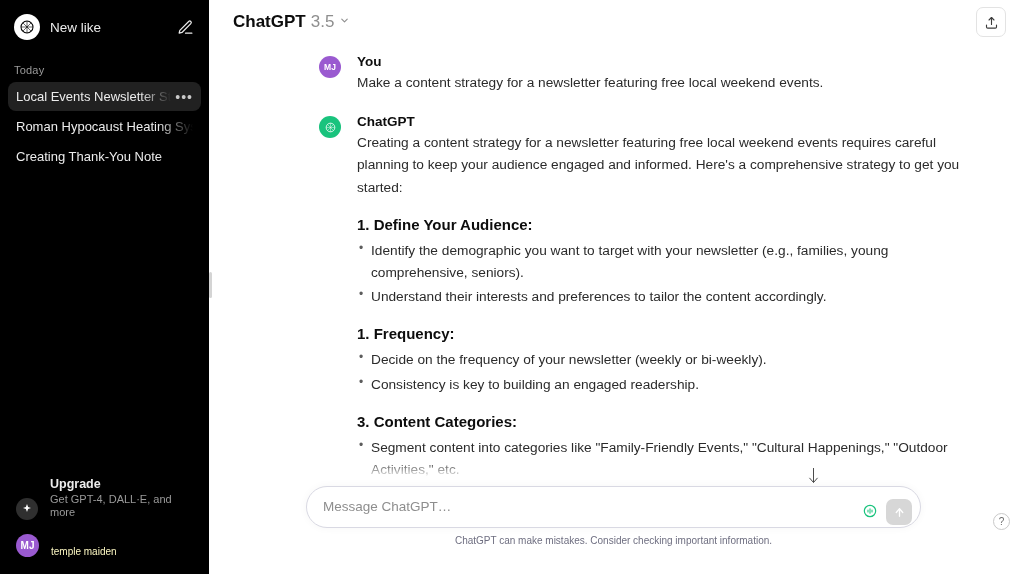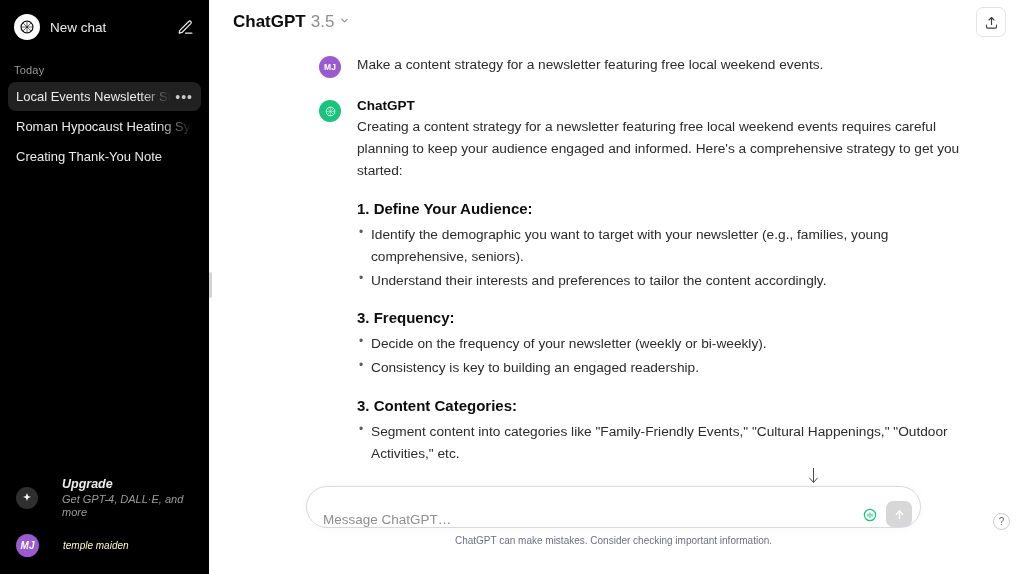--- a/index.html
+++ b/index.html
@@ -62,22 +62,22 @@
     -webkit-mask-image: linear-gradient(to right, #000 80%, transparent 100%);
             mask-image: linear-gradient(to right, #000 80%, transparent 100%);
   }
   .chat-dots {
     flex: 0 0 auto; color: #c9c9c9; font-size: 14px; line-height: 1;
     padding-left: 4px; letter-spacing: 1px;
   }
 
   .sidebar-bottom { margin-top: auto; padding: 6px 8px 10px 8px; }
   .upgrade-row, .account-row {
-    display: flex; align-items: center; gap: 24px;
-    padding: 7px 8px; border-radius: 8px; cursor: pointer; font-style: italic;
+    display: flex; align-items: flex-end; gap: 12px;
+    padding: 7px 8px; border-radius: 8px; cursor: pointer;
   }
   .upgrade-icon {
     width: 22px; height: 22px; border-radius: 50%;
     background: #2f2f2f; color: #fff;
     display: flex; align-items: center; justify-content: center;
     flex: 0 0 22px;
   }
   .upgrade-text { display: flex; flex-direction: column; line-height: 1.25; }
   .upgrade-title { font-size: 12.5px; color: #ececec; font-weight: 600; }
   .upgrade-sub { font-size: 11px; color: #9a9a9a; }
@@ -172,21 +172,21 @@
 
   
   .composer-wrap {
     flex: 0 0 auto; padding: 0 0 6px 0; background: #fff;
     position: relative;
   }
   .composer {
     width: 615px; margin: 0 auto 0 97px;
     height: 42px;
     border: 1px solid #d9d9e3; border-radius: 21px;
-    display: flex; align-items: flex-end;
+    display: flex; align-items: flex-start;
     padding: 12px 8px 0 16px;
     background: #fff;
     box-shadow: 0 0 8px rgba(0,0,0,.04);
   }
   .composer-input {
     flex: 1 1 auto; border: 0; outline: none;
     font-size: 13.5px; color: #0d0d0d;
     font-family: "Liberation Sans", sans-serif;
     background: transparent;
   }
@@ -222,21 +222,21 @@
   <aside class="sidebar">
 
     <div class="sidebar-top">
       <div class="newchat">
         <span class="gpt-badge">
           <svg width="16" height="16" viewBox="0 0 24 24" fill="none" stroke="#000" stroke-width="1.6">
             <circle cx="12" cy="12" r="9"></circle>
             <path d="M12 3v18M3 12h18M6 6l12 12M18 6L6 18" stroke-width="0.9"></path>
           </svg>
         </span>
-        <span class="newchat-label">New chat</span>
+        <span class="newchat-label">New like</span>
       </div>
       <div class="compose-btn">
         <svg width="17" height="17" viewBox="0 0 24 24" fill="none" stroke="#ececec" stroke-width="1.7" stroke-linecap="round" stroke-linejoin="round">
           <path d="M12 20h9"></path>
           <path d="M16.5 3.5a2.1 2.1 0 0 1 3 3L7 19l-4 1 1-4Z"></path>
         </svg>
       </div>
     </div>
 
     <div class="section-label">Today</div>
@@ -295,20 +295,21 @@
         </svg>
       </div>
     </div>
 
     <section class="thread">
       <div class="thread-inner">
 
         <div class="msg">
           <div class="msg-avatar avatar-user">MJ</div>
           <div class="msg-body">
+            <div class="msg-author">You</div>
             <div class="msg-text">Make a content strategy for a newsletter featuring free local weekend events.</div>
           </div>
         </div>
 
         <div class="msg">
           <div class="msg-avatar avatar-gpt">
             <svg width="13" height="13" viewBox="0 0 24 24" fill="none" stroke="#fff" stroke-width="1.5">
               <circle cx="12" cy="12" r="8"></circle>
               <path d="M12 4v16M4 12h16M6.5 6.5l11 11M17.5 6.5l-11 11" stroke-width="0.8"></path>
             </svg>
@@ -316,21 +317,21 @@
           <div class="msg-body">
             <div class="msg-author">ChatGPT</div>
             <div class="msg-text">Creating a content strategy for a newsletter featuring free local weekend events requires careful planning to keep your audience engaged and informed. Here's a comprehensive strategy to get you started:</div>
 
             <h3 class="sec-head">1. Define Your Audience:</h3>
             <ul class="bullets">
               <li>Identify the demographic you want to target with your newsletter (e.g., families, young comprehensive, seniors).</li>
               <li>Understand their interests and preferences to tailor the content accordingly.</li>
             </ul>
 
-            <h3 class="sec-head">3. Frequency:</h3>
+            <h3 class="sec-head">1. Frequency:</h3>
             <ul class="bullets">
               <li>Decide on the frequency of your newsletter (weekly or bi-weekly).</li>
               <li>Consistency is key to building an engaged readership.</li>
             </ul>
 
             <h3 class="sec-head">3. Content Categories:</h3>
             <ul class="bullets">
               <li>Segment content into categories like "Family-Friendly Events," "Cultural Happenings," "Outdoor Activities," etc.</li>
             </ul>
           </div>

